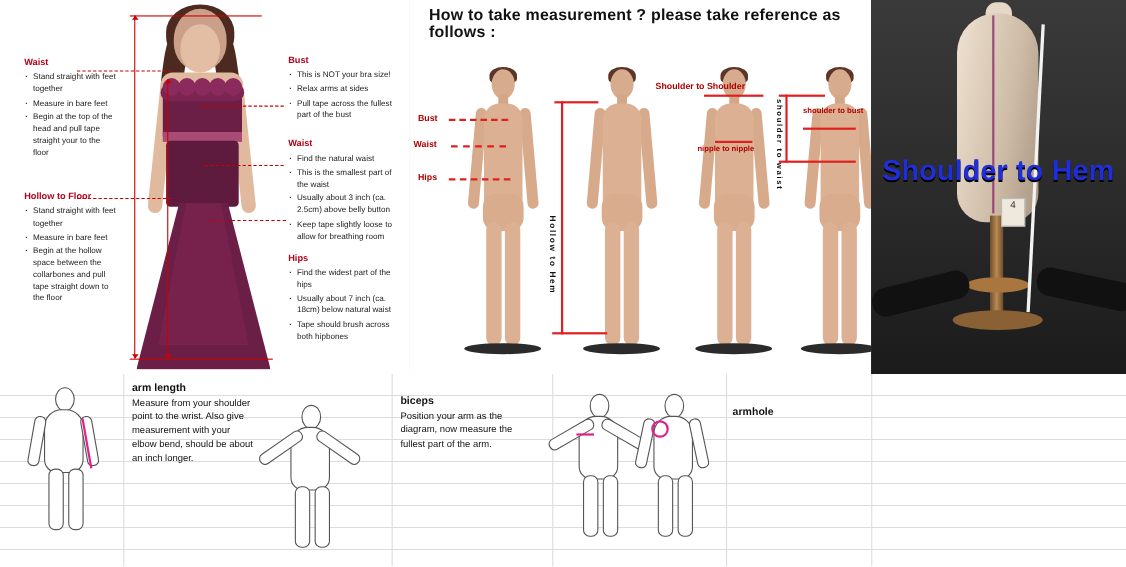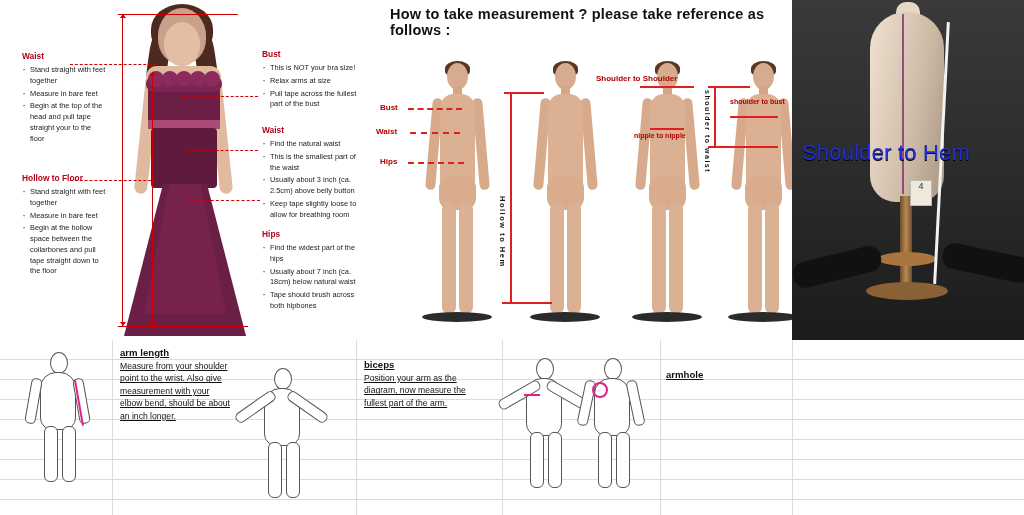--- a/index.html
+++ b/index.html
@@ -63,36 +63,36 @@
   .panel-hem{position:absolute;left:792px;top:0;width:232px;height:340px;background:#111;overflow:hidden;}
   .hem-wall{position:absolute;inset:0;background:linear-gradient(180deg,#3a3a3a 0%,#2a2a2a 55%,#1b1b1b 100%);}
   .dummy{position:absolute;left:78px;top:12px;width:74px;height:190px;background:linear-gradient(100deg,#f0e2d2,#cdbba6 60%,#a89582);border-radius:36px 36px 26px 26px;}
   .dummy-neck{position:absolute;left:104px;top:2px;width:24px;height:26px;background:#e6d7c6;border-radius:10px 10px 4px 4px;}
   .dummy-pole{position:absolute;left:108px;top:196px;width:12px;height:92px;background:linear-gradient(90deg,#6e4c2c,#b98a52,#6e4c2c);}
   .dummy-base{position:absolute;left:74px;top:282px;width:82px;height:18px;background:#8a6134;border-radius:50%;}
   .dummy-base2{position:absolute;left:86px;top:252px;width:58px;height:14px;background:#a9763f;border-radius:50%;}
   .tape{position:absolute;left:148px;top:22px;width:3px;height:262px;background:#f2f2f2;transform:rotate(3deg);}
   .hem-seam{position:absolute;left:110px;top:14px;width:2px;height:180px;background:#8b2a6b;opacity:.8;}
   .arm-dark{position:absolute;background:#111;}
-  .hem-title{position:absolute;left:10px;top:140px;font-size:22px;font-weight:normal;color:#1f2ed6;text-shadow:0 1px 0 #000;letter-spacing:.2px;}
+  .hem-title{position:absolute;left:10px;top:140px;font-size:26px;font-weight:bold;color:#1f2ed6;text-shadow:0 1px 0 #000;letter-spacing:.2px;}
   .size-tag{position:absolute;left:118px;top:180px;width:20px;height:24px;background:#efe9dd;border:1px solid #bbb;font-size:9px;color:#333;text-align:center;line-height:11px;}
 
   
   .bottom{position:absolute;left:0;top:340px;width:1024px;height:175px;background:#fff;}
   .ruled{position:absolute;top:0;height:175px;background-image:linear-gradient(to bottom,transparent 0 19px,#dcdcdc 19px 20px);background-size:100% 20px;}
   .vrule{position:absolute;top:0;height:175px;border-left:1px solid #dcdcdc;}
 
   .sk{position:absolute;}
   .sk .hd{position:absolute;width:16px;height:20px;border:1px solid #555;border-radius:50%;background:#fff;}
   .sk .bd{position:absolute;width:34px;height:56px;border:1px solid #555;border-radius:16px 16px 12px 12px;background:#fff;}
   .sk .lg{position:absolute;width:12px;height:54px;border:1px solid #555;border-radius:6px;background:#fff;}
   .sk .ar{position:absolute;width:9px;height:44px;border:1px solid #555;border-radius:5px;background:#fff;}
   .pink{position:absolute;background:#e0218a;}
 
-  .btxt{position:absolute;font-size:8.6px;line-height:1.45;color:#111;text-decoration:underline;}
+  .btxt{position:absolute;font-size:8.6px;line-height:1.45;color:#111;}
   .btxt b{font-size:9.6px;}
 </style>
 </head>
 <body>
 
 <div class="page">
 
   <div class="panel-dress">
 
     <div class="dress-fig">
@@ -143,21 +143,21 @@
         <li>Stand straight with feet together</li>
         <li>Measure in bare feet</li>
         <li>Begin at the hollow space between the collarbones and pull tape straight down to the floor</li>
       </ul>
     </div>
 
     <div class="lbl" style="left:262px;top:48px;width:98px;">
       <span class="h">Bust</span>
       <ul>
         <li>This is NOT your bra size!</li>
-        <li>Relax arms at size</li>
+        <li>Relax arms at sides</li>
         <li>Pull tape across the fullest part of the bust</li>
       </ul>
     </div>
 
     <div class="lbl" style="left:262px;top:124px;width:98px;">
       <span class="h">Waist</span>
       <ul>
         <li>Find the natural waist</li>
         <li>This is the smallest part of the waist</li>
         <li>Usually about 3 inch (ca. 2.5cm) above belly button</li>

